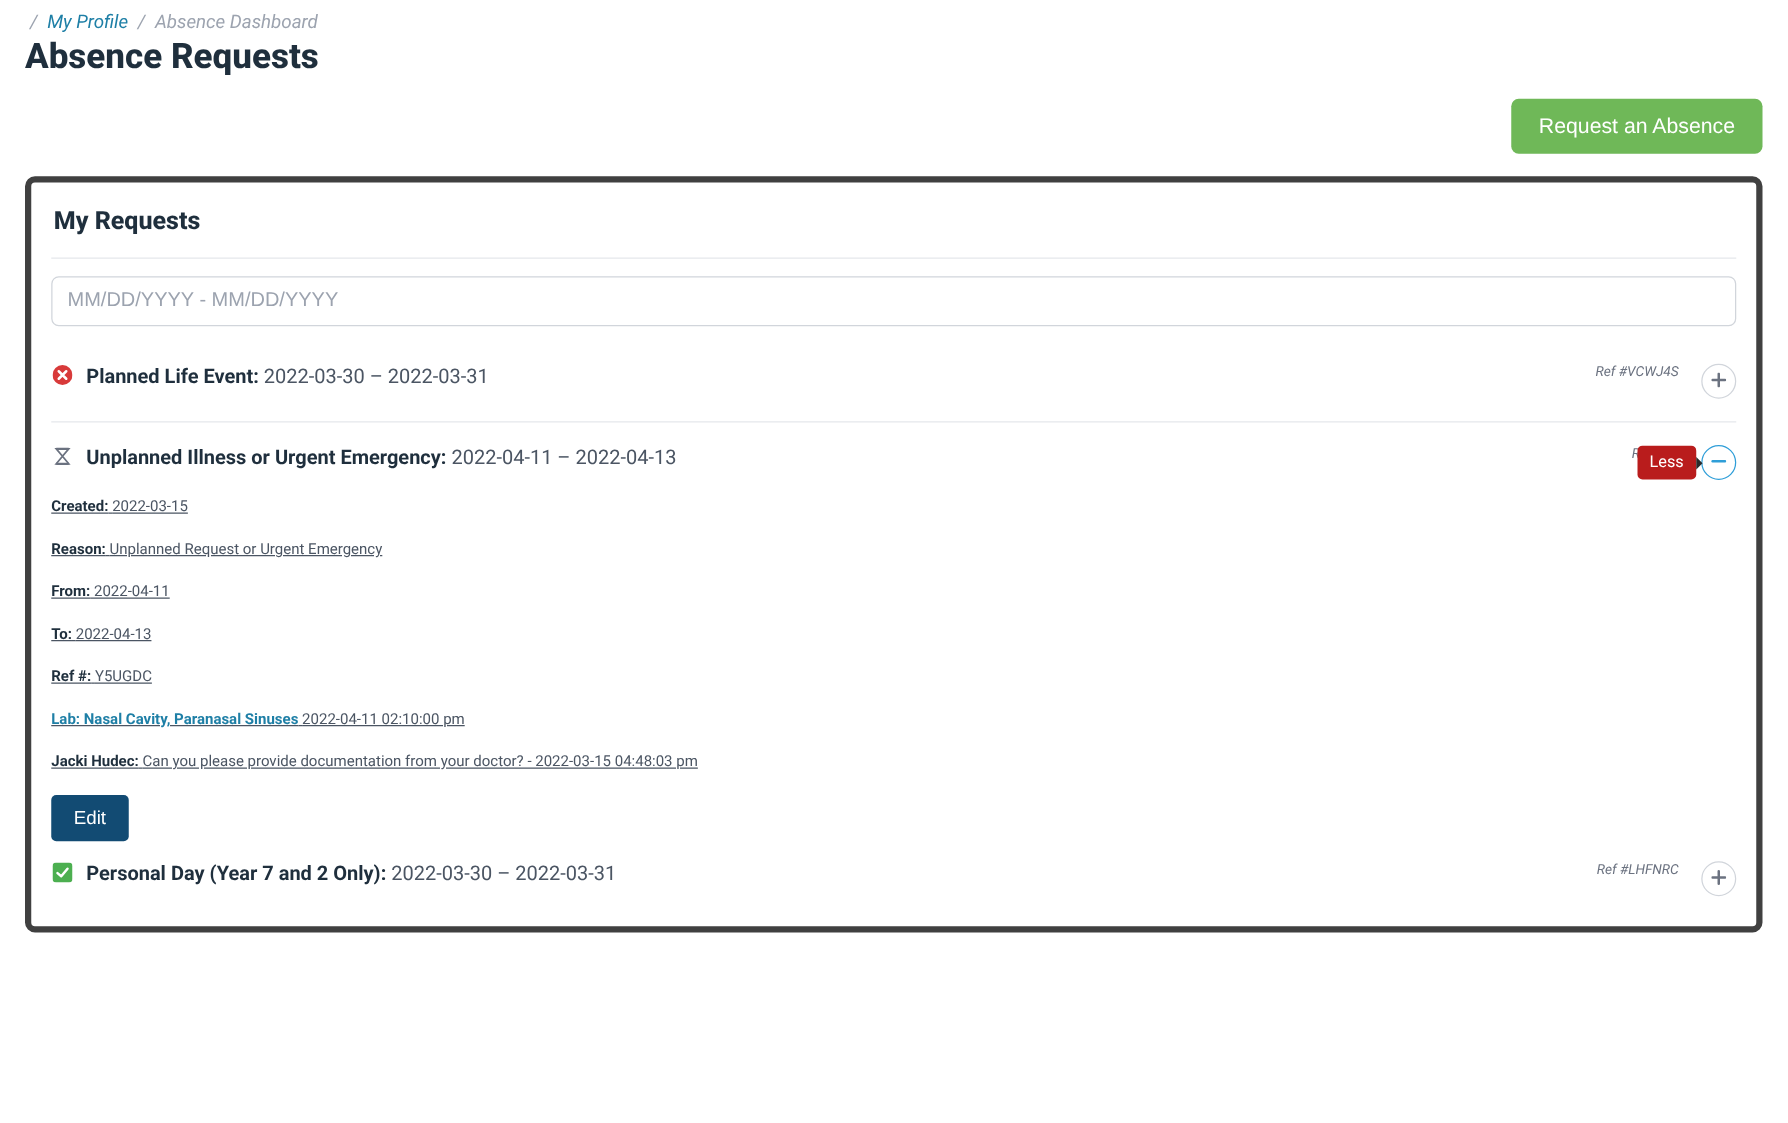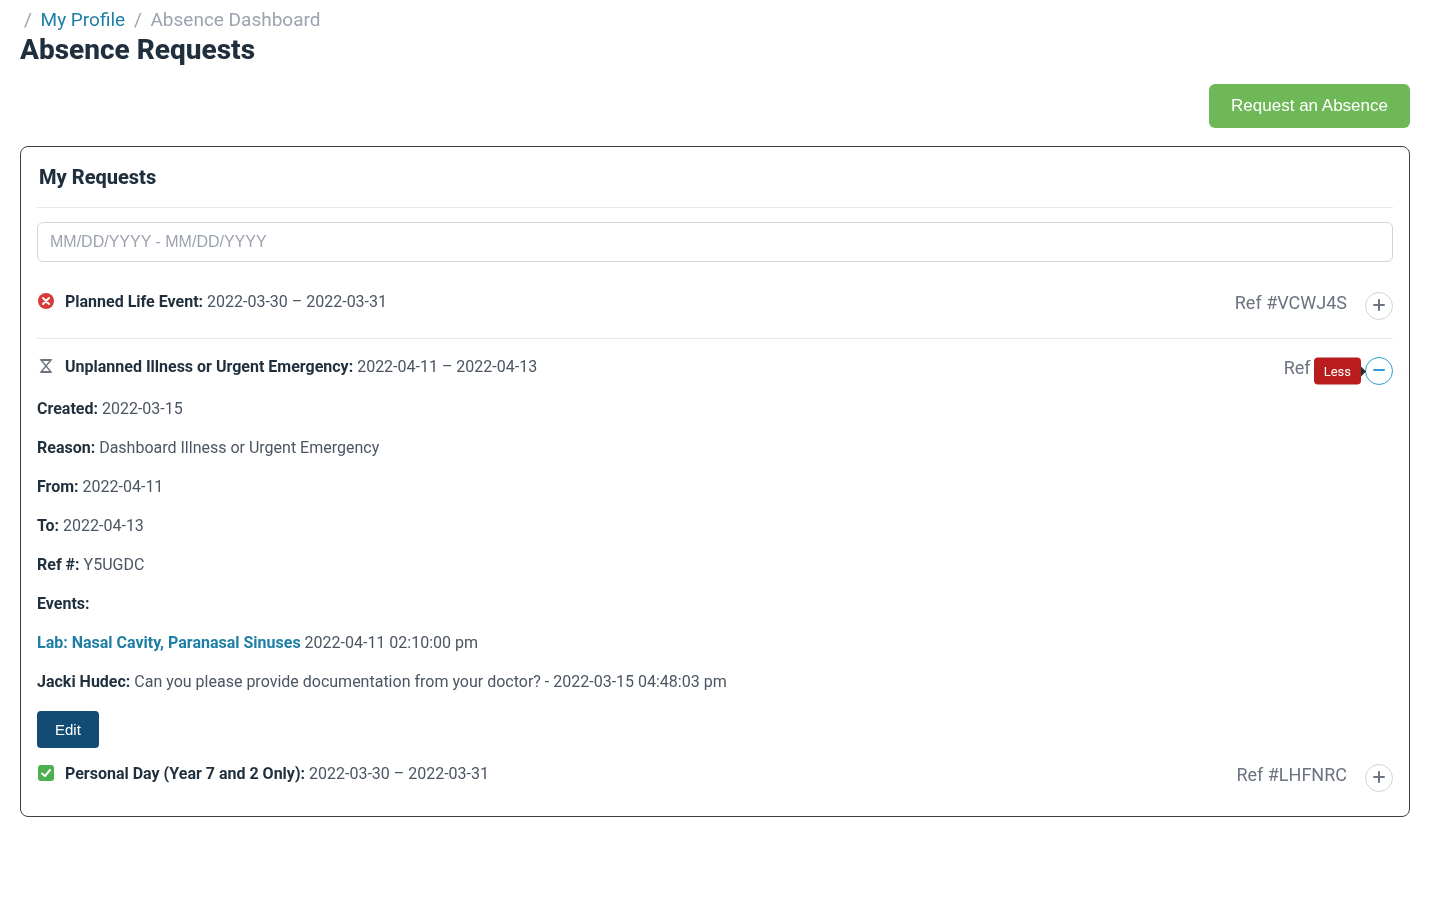--- a/index.html
+++ b/index.html
@@ -9,23 +9,24 @@
     font-family: -apple-system, BlinkMacSystemFont, "Segoe UI", Roboto, "Helvetica Neue", Arial, sans-serif;
     font-size: 16px;
     color: #374151;
     background: #ffffff;
   }
   .page {
     padding: 8px 20px 20px 20px;
   }
   
   .breadcrumb {
-    font-size: 19px;
+    font-size: 15px;
     color: #6b7280;
     margin-bottom: 2px;
+    font-style: italic;
   }
   .breadcrumb .sep { color: #9ca3af; margin: 0 4px; }
   .breadcrumb a { color: #1e7fa6; text-decoration: none; }
   .breadcrumb .current { color: #9ca3af; }
   
   .page-title {
     font-size: 28px;
     font-weight: 800;
     color: #1f2f3d;
     margin: 2px 0 18px 0;
@@ -51,21 +52,21 @@
   }
   .btn-blue {
     background: #124b73;
     color: #ffffff;
     font-size: 15px;
     padding: 10px 18px;
     border-radius: 4px;
   }
   
   .panel {
-    border: 1px solid #404040;
+    border: 5px solid #404040;
     border-radius: 8px;
     padding: 18px 16px 16px 16px;
   }
   .panel-title {
     font-size: 20px;
     font-weight: 800;
     color: #1f2f3d;
     margin: 0 0 18px 2px;
   }
   .hr {
@@ -94,22 +95,23 @@
     border-top: 1px solid #e5e7eb;
     margin: 10px 0 10px 0;
   }
   .req-main {
     flex: 1 1 auto;
     font-size: 16px;
     color: #4b5563;
   }
   .req-main .label { font-weight: 700; color: #1f2f3d; }
   .req-ref {
+    font-style: italic;
     color: #6b7280;
-    font-size: 18px;
+    font-size: 11px;
     margin-right: 8px;
     white-space: nowrap;
   }
   
   .status-icon {
     width: 18px;
     height: 18px;
     display: inline-flex;
     align-items: center;
     justify-content: center;
@@ -158,22 +160,23 @@
     border-width: 5px 0 5px 5px;
     border-style: solid;
     border-color: transparent transparent transparent #2b2b2b;
   }
   
   .details {
     padding: 6px 0 2px 0;
   }
   .details p {
     margin: 0 0 20px 0;
-    font-size: 16px;
+    font-size: 12px;
     color: #4b5563;
+    text-decoration: underline;
   }
   .details .k { font-weight: 700; color: #1f2f3d; }
   .details a.event-link { color: #1e7fa6; font-weight: 700; text-decoration: none; }
   .details .edit-wrap { display: flex; margin-top: 4px; margin-bottom: 6px; }
 </style>
 </head>
 <body>
 
 <div class="page">
 
@@ -245,36 +248,33 @@
       </span>
     </div>
 
     <div class="details">
       <p>
         <span class="k">Created:</span>
         <span>2022-03-15</span>
       </p>
       <p>
         <span class="k">Reason:</span>
-        <span>Dashboard Illness or Urgent Emergency</span>
+        <span>Unplanned Request or Urgent Emergency</span>
       </p>
       <p>
         <span class="k">From:</span>
         <span>2022-04-11</span>
       </p>
       <p>
         <span class="k">To:</span>
         <span>2022-04-13</span>
       </p>
       <p>
         <span class="k">Ref #:</span>
         <span>Y5UGDC</span>
-      </p>
-      <p>
-        <span class="k">Events:</span>
       </p>
       <p>
         <a href="#" class="event-link">Lab: Nasal Cavity, Paranasal Sinuses</a>
         <span>2022-04-11 02:10:00 pm</span>
       </p>
       <p>
         <span class="k">Jacki Hudec:</span>
         <span>Can you please provide documentation from your doctor? - 2022-03-15 04:48:03 pm</span>
       </p>
       <div class="edit-wrap">

